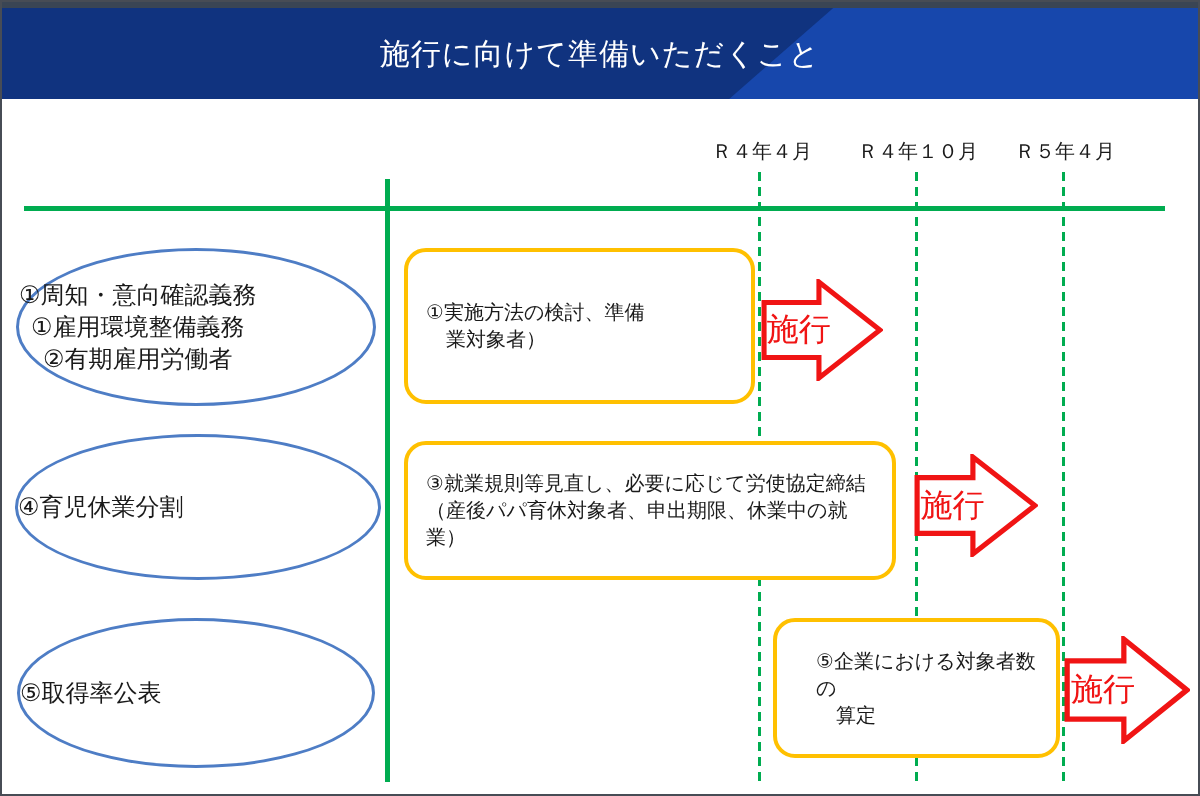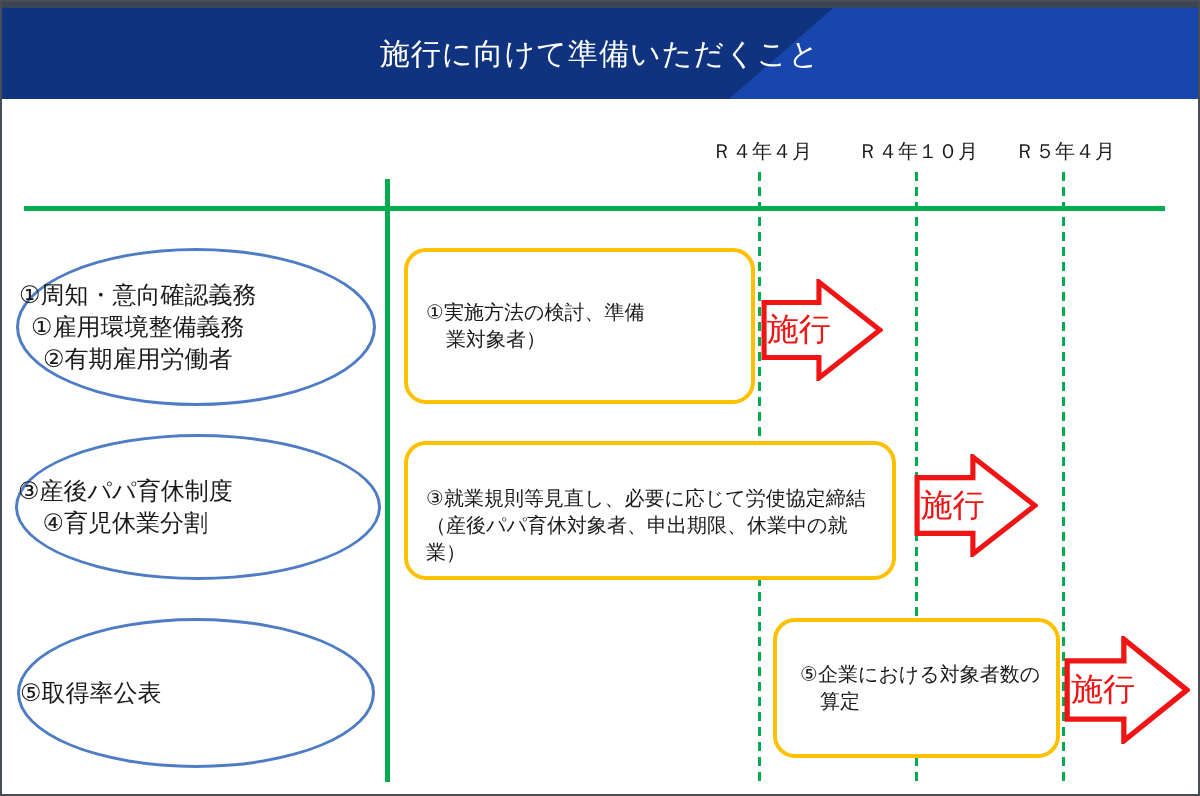--- a/index.html
+++ b/index.html
@@ -34,22 +34,22 @@
            background:#fff;display:flex;align-items:center;
            text-align:center;font-size:24px;line-height:1.32;z-index:2;}
   .ellipse.e1{left:14px;top:246px;width:360px;height:158px;}
   .ellipse.e2{left:13px;top:432px;width:366px;height:146px;}
   .ellipse.e3{left:15px;top:616px;width:358px;height:150px;}
 
   .ybox{position:absolute;box-sizing:border-box;border:4px solid var(--yellow);border-radius:22px;
         background:#fff;display:flex;flex-direction:column;justify-content:center;
         font-size:20px;line-height:1.35;z-index:2;padding:10px 12px 10px 18px;}
   .ybox.b1{left:402px;top:246px;width:351px;height:156px;}
-  .ybox.b2{left:402px;top:439px;width:492px;height:139px;justify-content:flex-end;}
-  .ybox.b3{left:771px;top:616px;width:287px;height:140px;padding-left:23px;}
+  .ybox.b2{left:402px;top:439px;width:492px;height:139px;}
+  .ybox.b3{left:771px;top:616px;width:287px;height:140px;padding-left:39px;}
 
   .arrow{position:absolute;z-index:3;}
   .arrow.a1{left:759px;top:277px;width:122px;height:102px;}
   .arrow.a2{left:912px;top:452px;width:124px;height:103px;}
   .arrow.a3{left:1062px;top:634px;width:126px;height:108px;}
   .arrow svg{position:absolute;inset:0;width:100%;height:100%;}
   .arrow .alabel{position:absolute;left:2%;top:0;width:58%;height:100%;
                  display:flex;align-items:center;justify-content:center;
                  color:var(--red);font-size:32px;}
 </style>
@@ -78,21 +78,20 @@
   <div class="ellipse e1">
     <div>
       <div>①周知・意向確認義務</div>
       <div>①雇用環境整備義務</div>
       <div>②有期雇用労働者</div>
     </div>
   </div>
 
   <div class="ellipse e2">
     <div>
-      <div>③産後パパ育休制度</div>
       <div>④育児休業分割</div>
     </div>
   </div>
 
   <div class="ellipse e3">
     <div>
       <div>⑤取得率公表</div>
     </div>
   </div>
 

